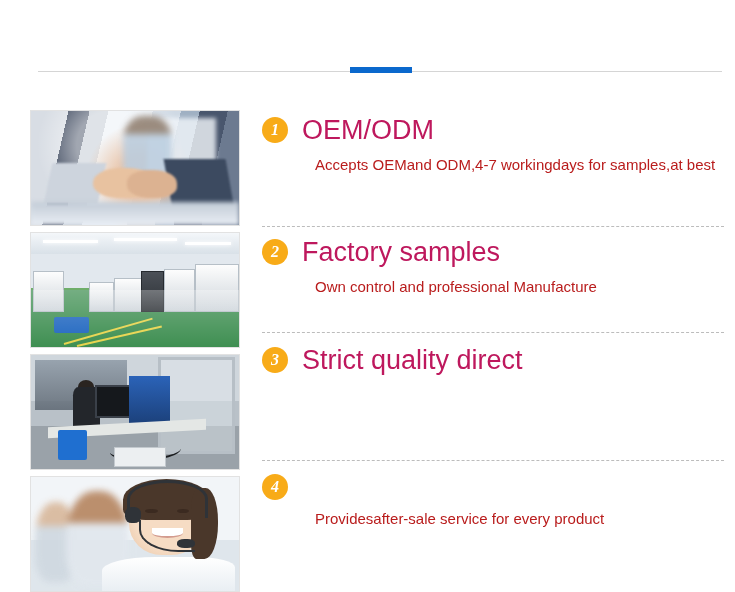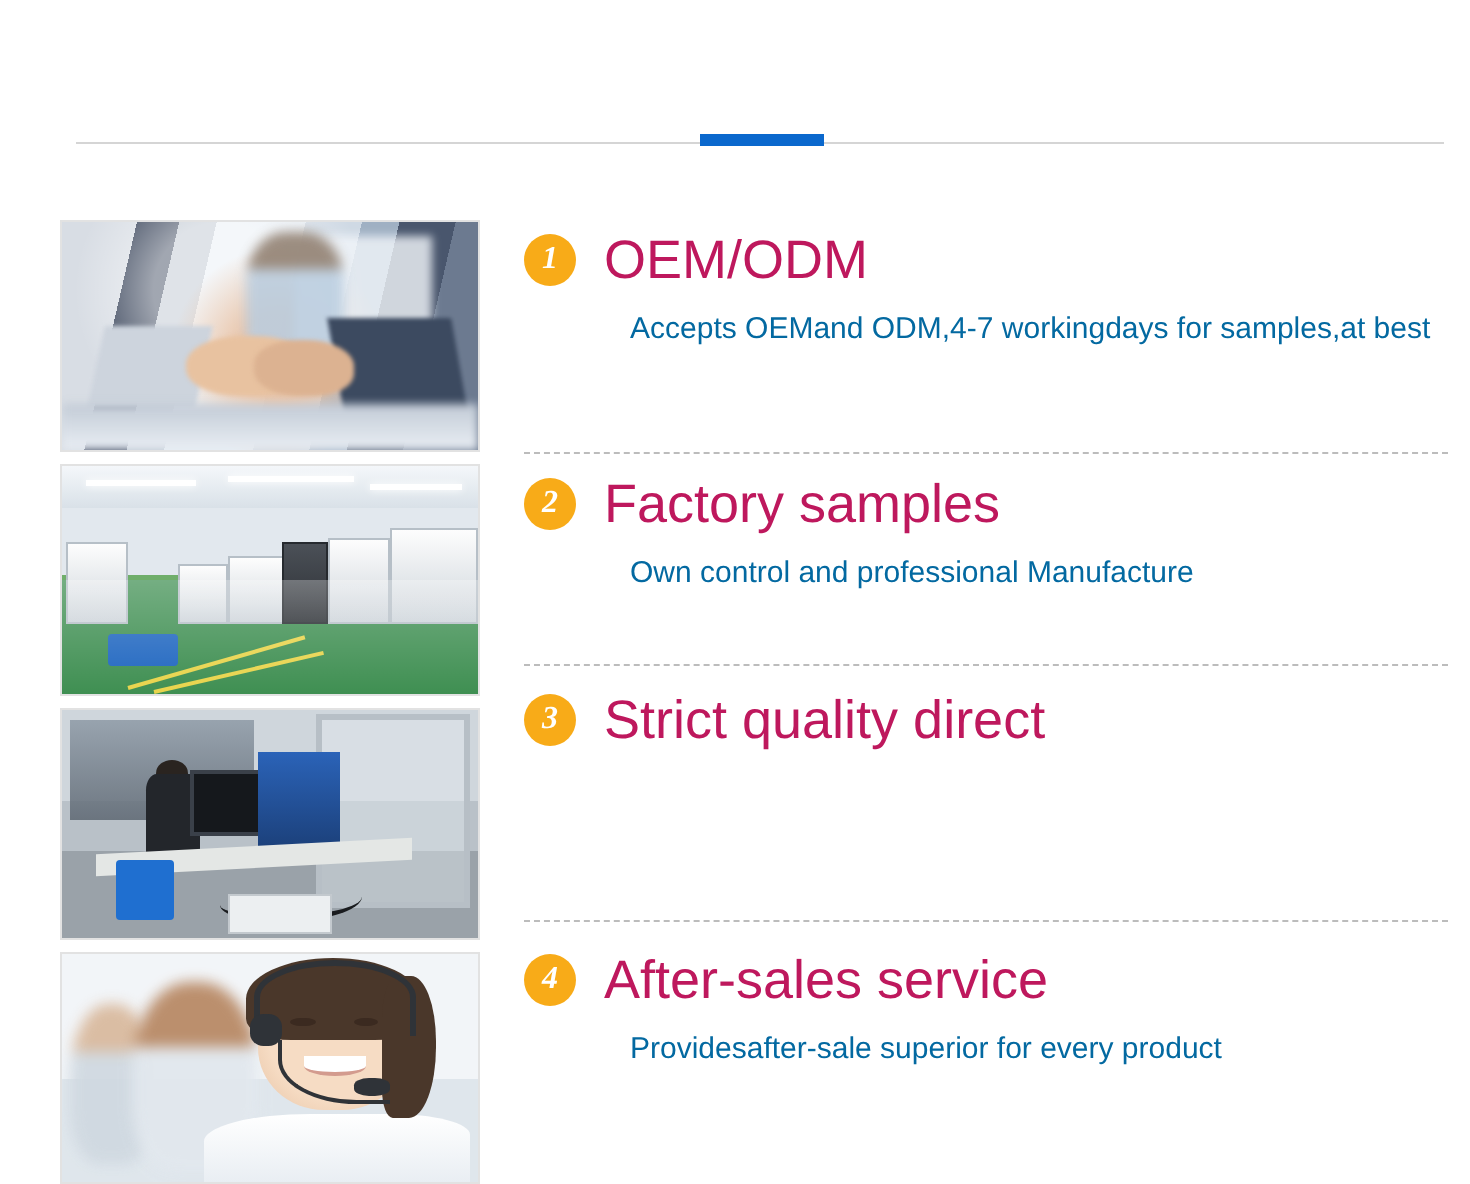--- a/index.html
+++ b/index.html
@@ -460,21 +460,21 @@
   .feature-title {
     margin-left: 14px;
     font-size: 27px;
     color: #be185d;
     line-height: 32px;
   }
   .feature-desc {
     margin-left: 53px;
     margin-top: 8px;
     font-size: 15px;
-    color: #0369a1;
+    color: #b91c1c;
     line-height: 21px;
     max-width: 404px;
   }
 
   
   #feature-1 { position: absolute; top: 22px;  width: 462px; }
   #feature-2 { position: absolute; top: 144px; width: 462px; }
   #feature-3 { position: absolute; top: 252px; width: 462px; }
   #feature-4 { position: absolute; top: 382px; width: 462px; }
 
@@ -578,21 +578,20 @@
         <div class="feature-head">
           <div class="badge">3</div>
           <div class="feature-title">Strict quality direct</div>
         </div>
       </div>
 
       <div class="feature" id="feature-4">
         <div class="divider"></div>
         <div class="feature-head">
           <div class="badge">4</div>
-          <div class="feature-title">After-sales service</div>
         </div>
-        <div class="feature-desc">Providesafter-sale superior for every product</div>
+        <div class="feature-desc">Providesafter-sale service for every product</div>
       </div>
 
     </div>
 
   </div>
 </div>
 
 </body></html>

